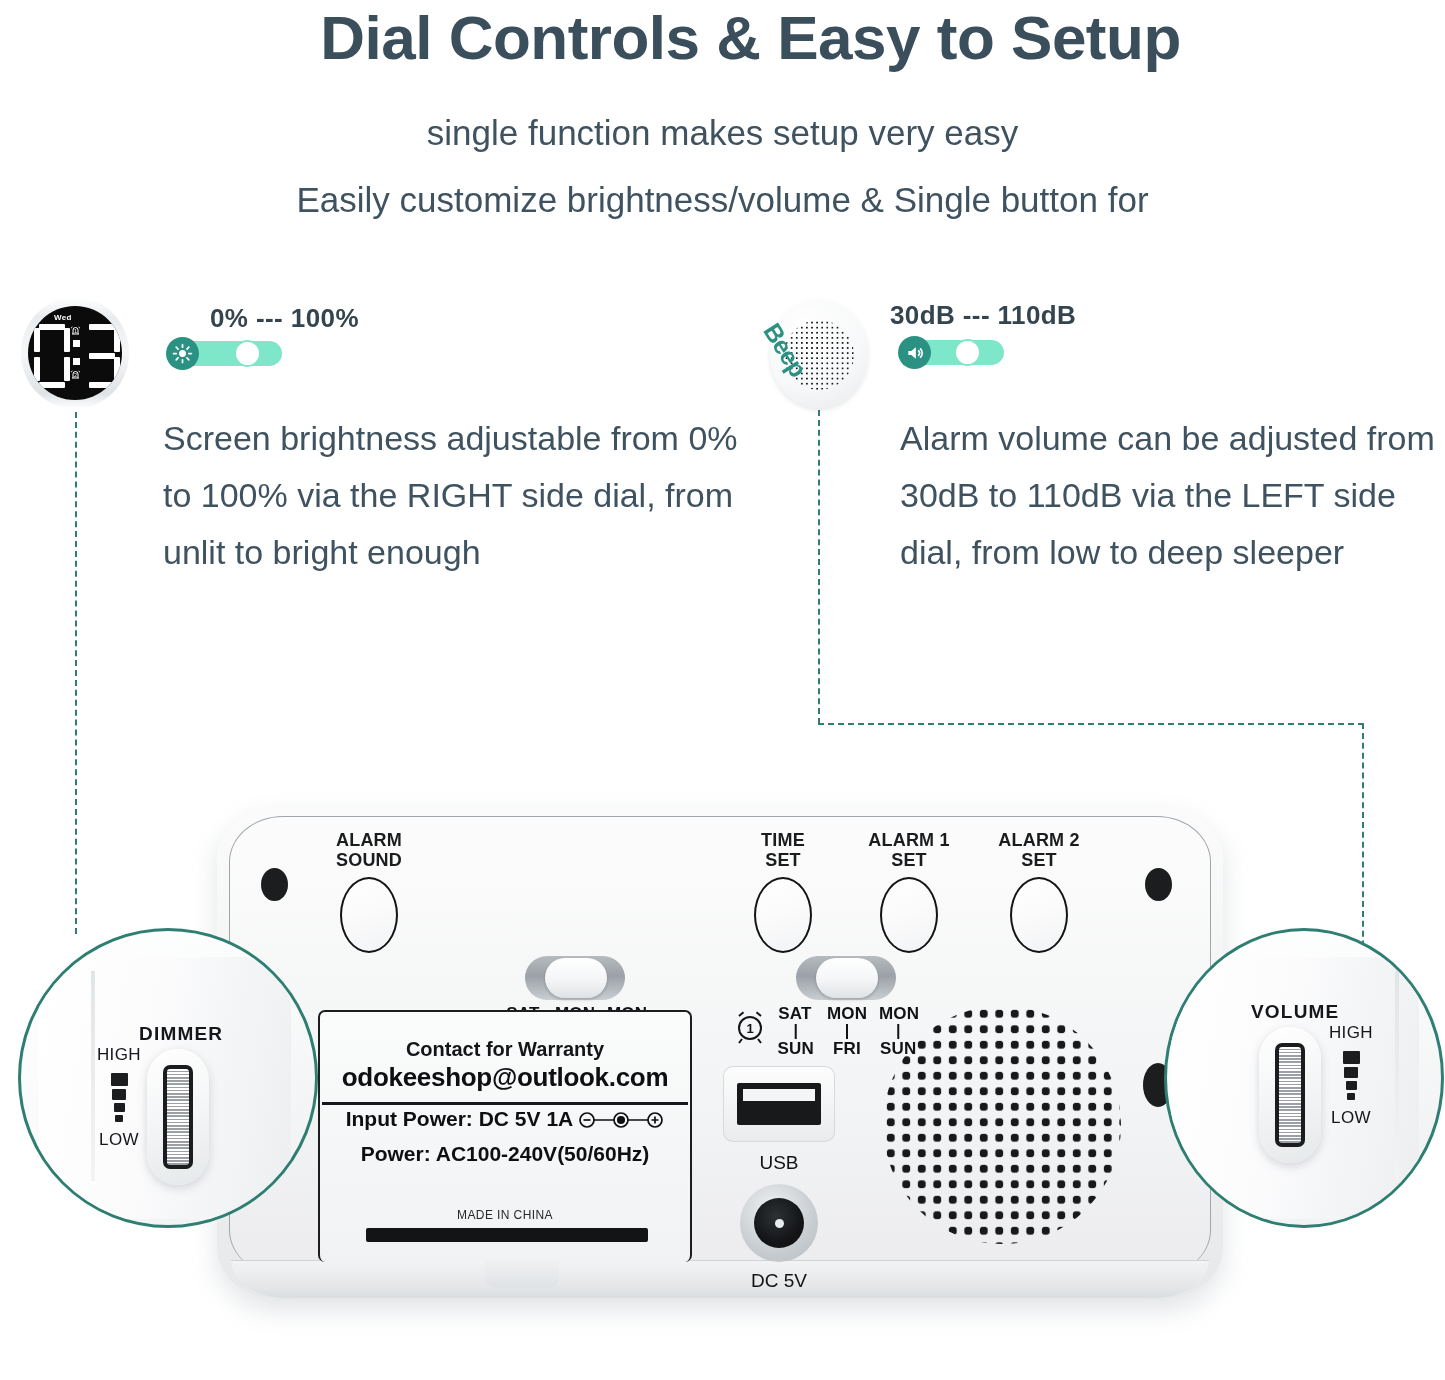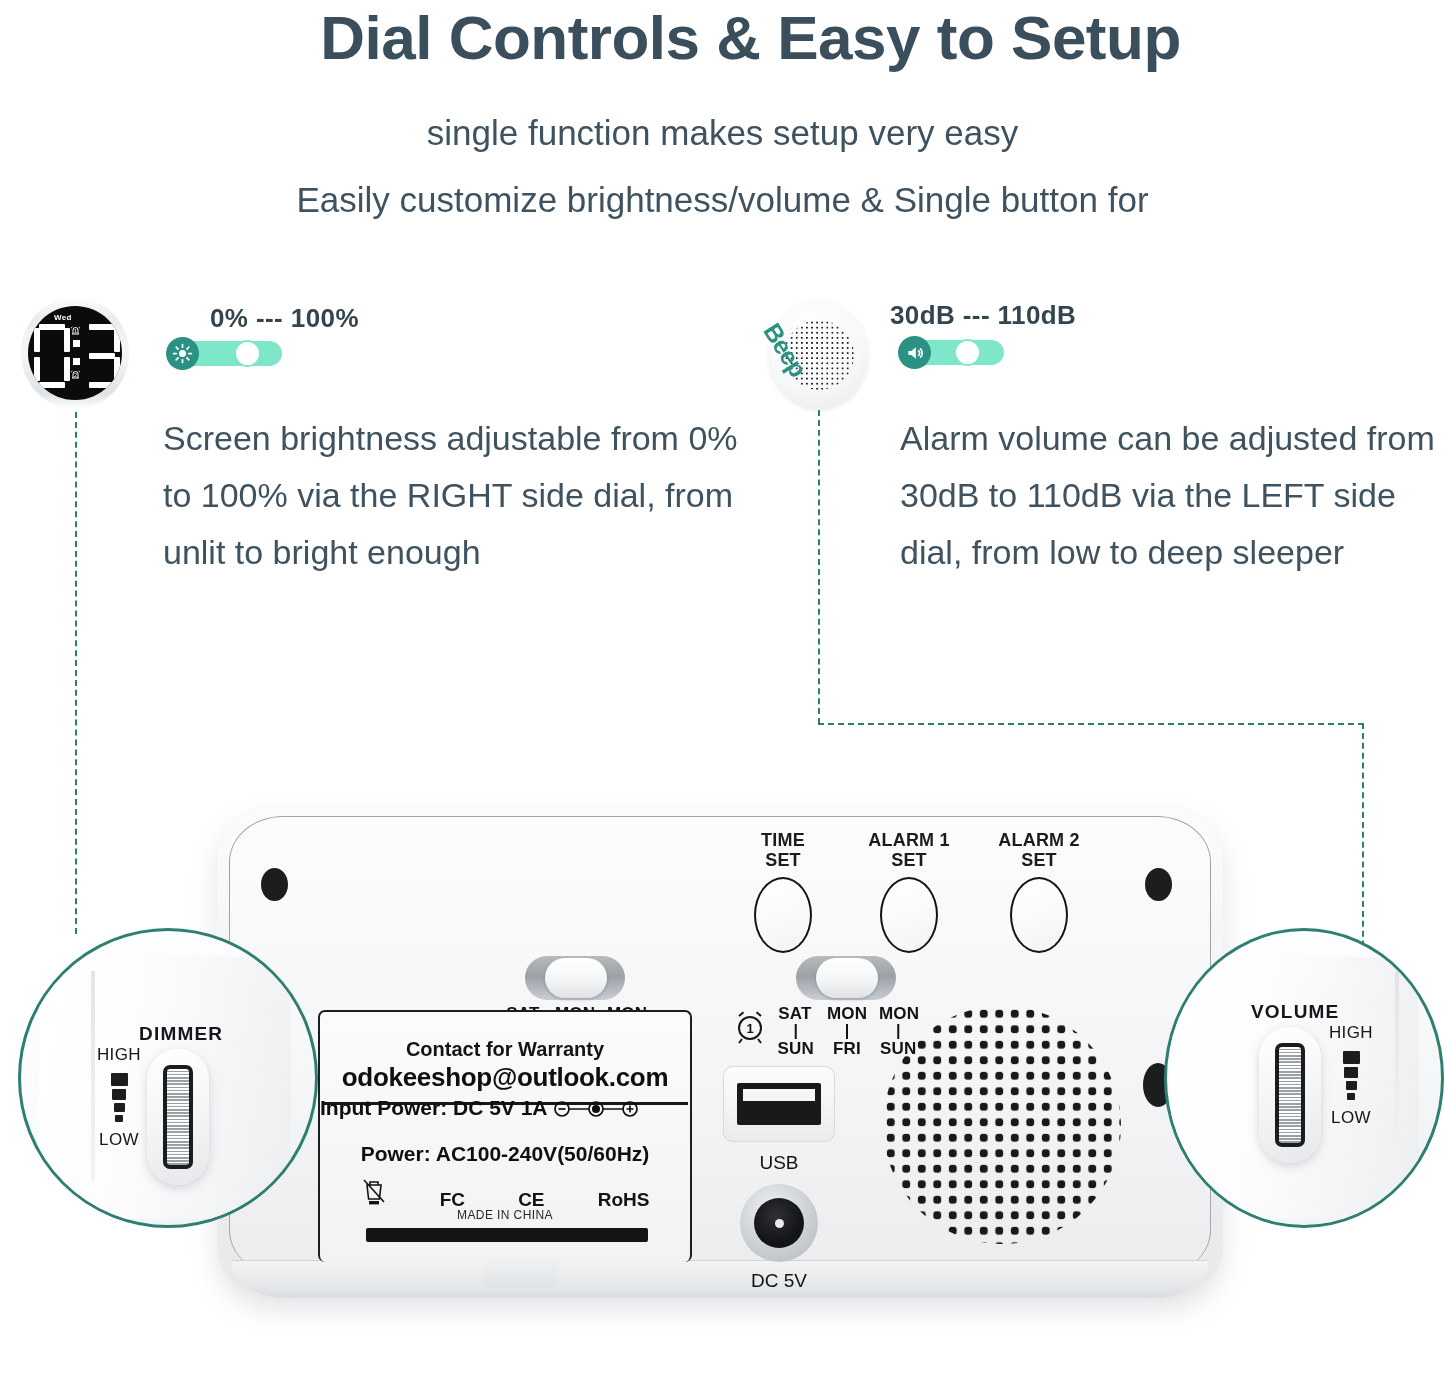--- a/index.html
+++ b/index.html
@@ -204,21 +204,21 @@
     font-size: 20px; font-weight: 700; color: #131517;
   }
   #label-plate .l2 {
     position: absolute; left: 0; right: 0; top: 50px; text-align: center;
     font-size: 26px; font-weight: 700; color: #0d0f11; letter-spacing: -0.3px;
   }
   #label-plate .divider {
     position: absolute; left: 2px; right: 2px; top: 90px; height: 3px; background:#15171a;
   }
   #label-plate .l3 {
-    position: absolute; left: 0; right: 0; top: 84px; 
+    position: absolute; left: 0; right: 0; top: 95px; text-align: center;
     font-size: 21px; font-weight: 700; color: #0d0f11; white-space: nowrap;
   }
   #label-plate .l4 {
     position: absolute; left: 0; right: 0; top: 130px; text-align: center;
     font-size: 21px; font-weight: 700; color: #0d0f11;
   }
   #label-plate .certs {
     position: absolute; left: 14px; right: 14px; top: 164px;
     display: flex; align-items: flex-end; justify-content: space-around;
     font-size: 19px; font-weight: 700; color: #111315;
@@ -427,20 +427,25 @@
   <div id="device">
     <div class="back"></div>
     <div class="inner-edge"></div>
     <div class="base-lip"></div>
 
     <div class="screw" style="left:56px;  top:60px;"></div>
     <div class="screw" style="left:940px; top:60px;"></div>
     <div class="screw" style="left:52px;  top:255px; width:30px; height:44px;"></div>
     <div class="screw" style="left:938px; top:255px; width:30px; height:44px;"></div>
 
+    <div class="btn-col" style="left:110px; top:22px; width:108px;">
+      <div class="btn-label">ALARM</div>
+      <div class="btn-label">SOUND</div>
+      <div class="btn-knob"></div>
+    </div>
     <div class="btn-col" style="left:528px; top:22px; width:100px;">
       <div class="btn-label">TIME</div>
       <div class="btn-label">SET</div>
       <div class="btn-knob"></div>
     </div>
     <div class="btn-col" style="left:645px; top:22px; width:118px;">
       <div class="btn-label">ALARM 1</div>
       <div class="btn-label">SET</div>
       <div class="btn-knob"></div>
     </div>
@@ -525,34 +530,20 @@
               <circle cx="43" cy="9" r="7"></circle>
                 <circle cx="43" cy="9" r="3.2" fill="#0d0f11"></circle>
               <path d="M16 9h20M50 9h20"></path>
               <circle cx="77" cy="9" r="7"></circle>
                 <path d="M73.5 9h7M77 5.5v7"></path>
             </g>
           </svg>
         </span>
       </div>
       <div class="l4">Power: AC100-240V(50/60Hz)</div>
-      <div class="certs">
-        <span>
-          <svg width="26" height="30" viewBox="0 0 26 30">
-              <g fill="none" stroke="#111315" stroke-width="1.6">
-                <path d="M6 9h14l-1.6 14H7.6L6 9zM9 9V6h8v3"></path>
-                <path d="M3 4l20 22"></path>
-              </g>
-              <rect x="8" y="25" width="10" height="3.4" fill="#111315"></rect>
-            </svg>
-        </span>
-        <span>FC</span>
-        <span>CE</span>
-        <span>RoHS</span>
-      </div>
       <div class="made">MADE IN CHINA</div>
       <div class="batt-slot"></div>
     </div>
     <div class="batt-tab"></div>
 
     <div class="usb-port" style="left:518px; top:258px;">
       <div class="slot"></div>
     </div>
     <div class="port-label" style="left:518px; top:344px; width:112px;">USB</div>
 

